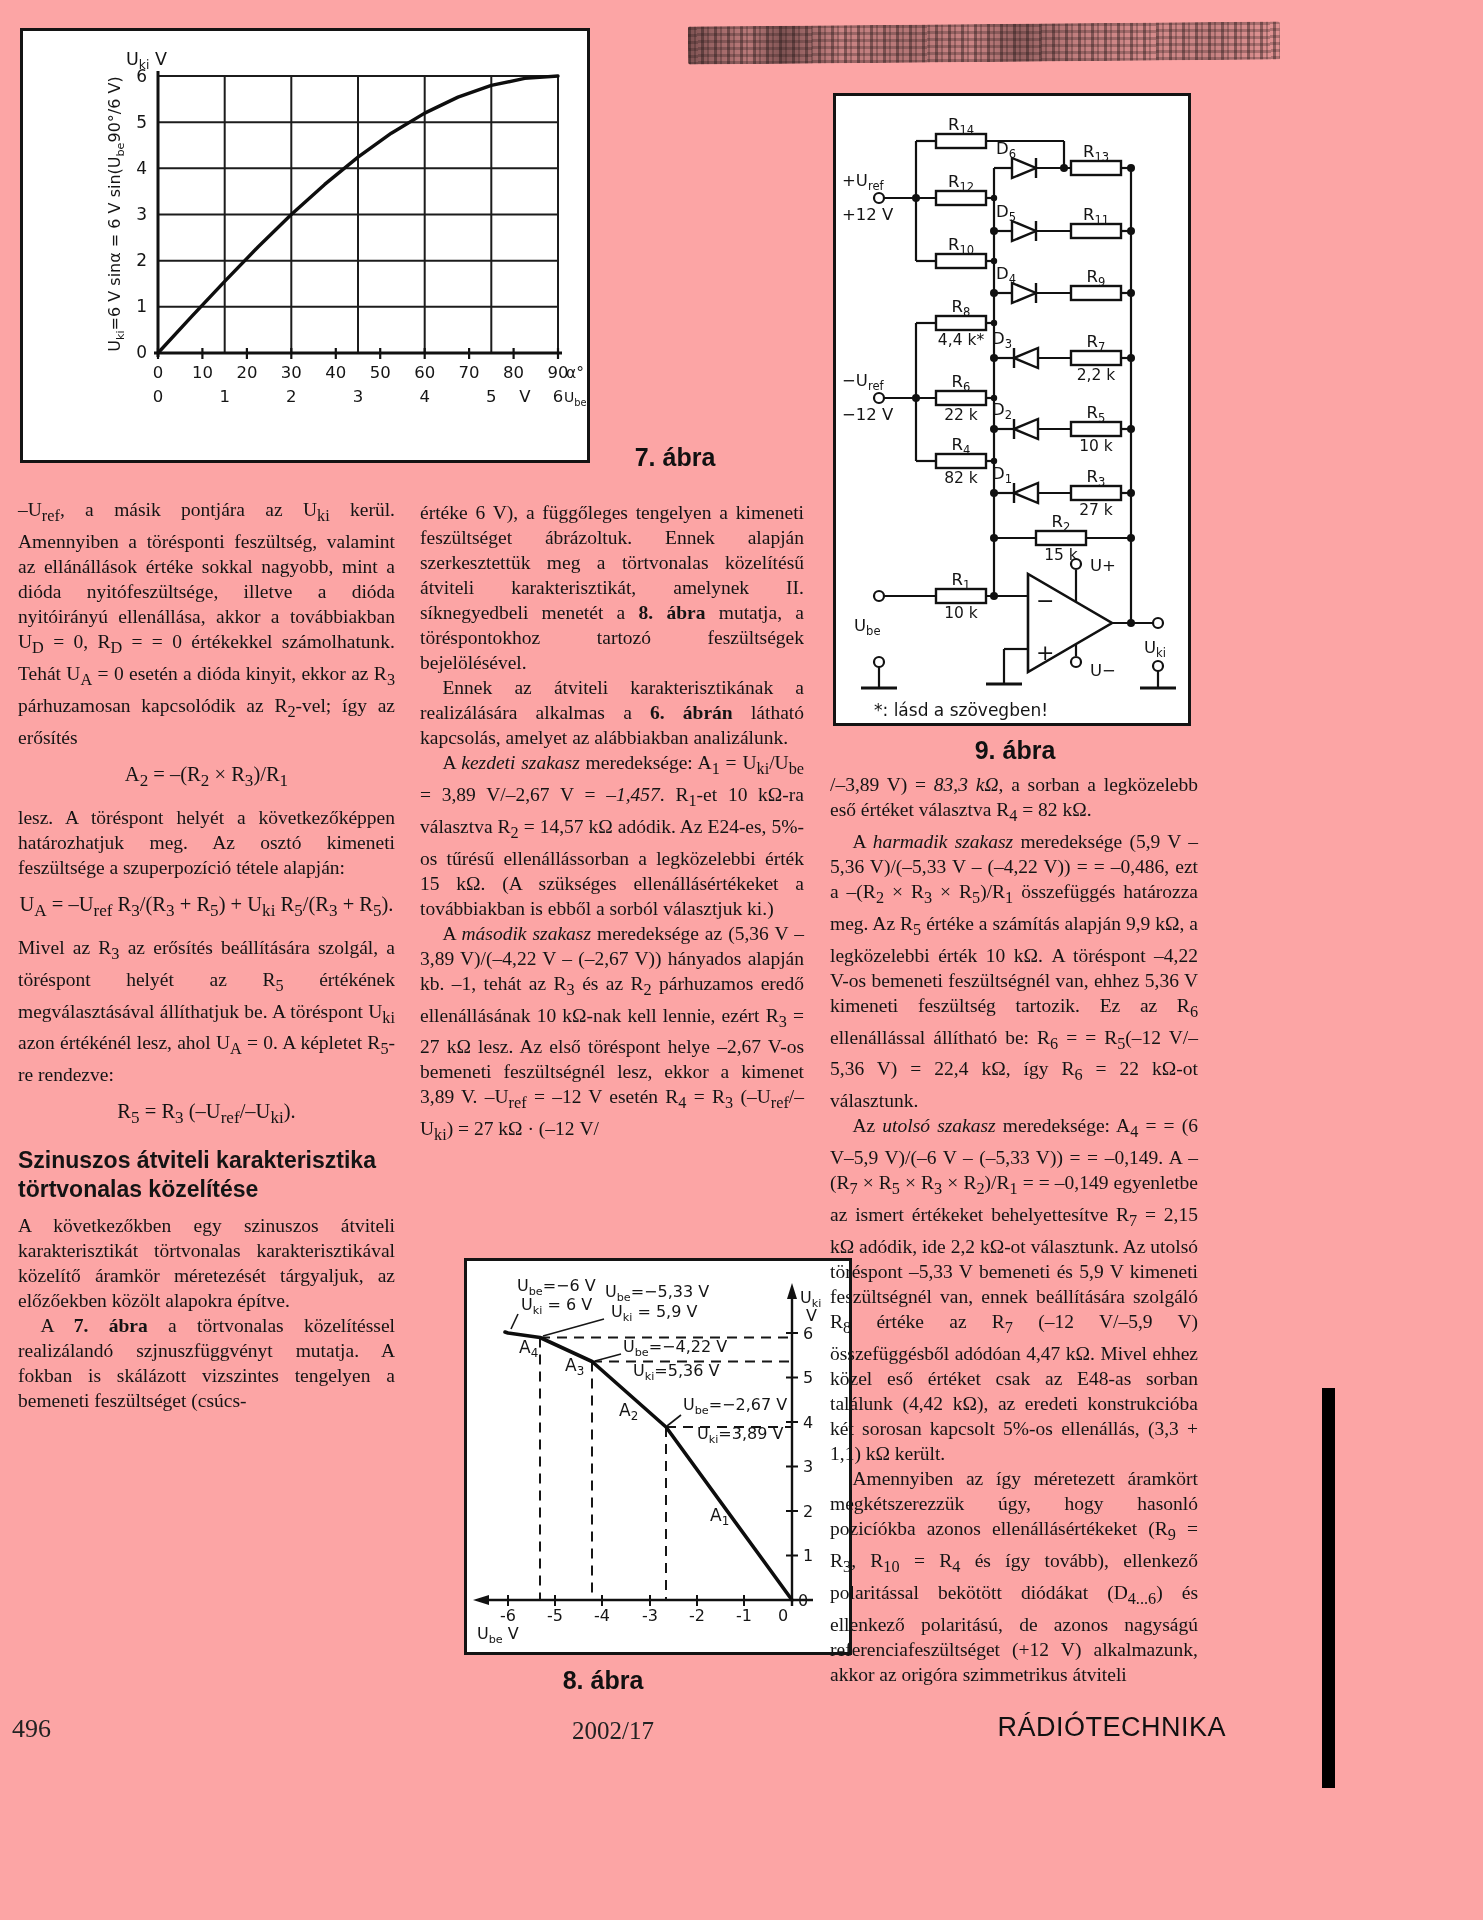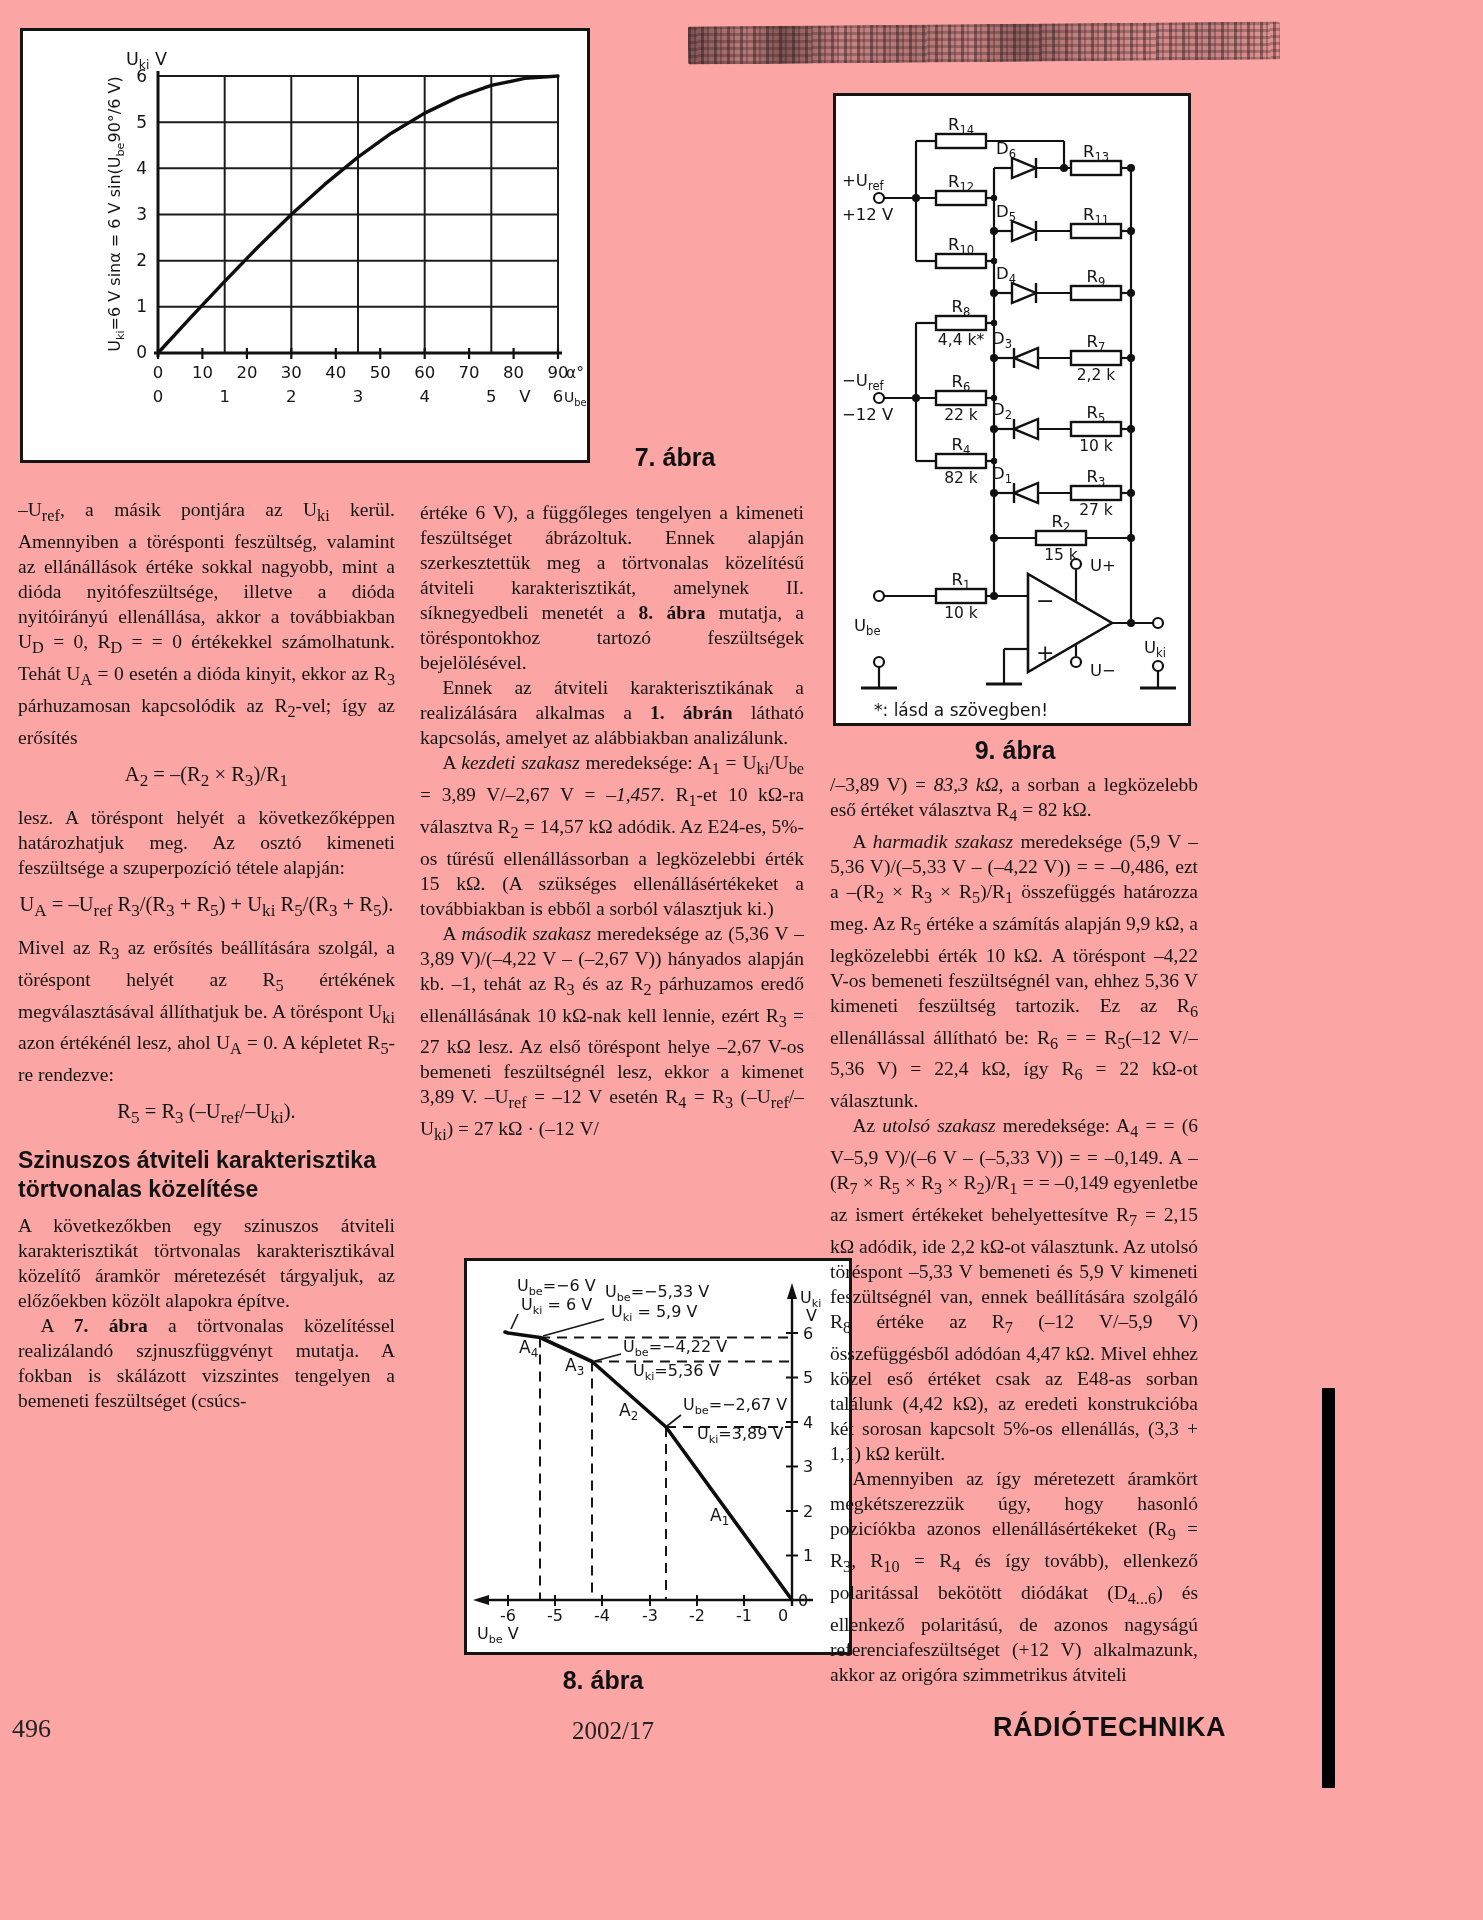--- a/index.html
+++ b/index.html
@@ -10,21 +10,21 @@
   .body-col p{margin:0;}
   .body-col p.indent{text-indent:1.15em;}
   .body-col p.formula{text-align:center;text-indent:0;margin:12px 0;font-size:20.5px;}
   h2.section{font-family:"Liberation Sans",sans-serif;font-weight:bold;font-size:23px;
              line-height:29px;margin:16px 0 9px 0;text-align:left;}
   .caption{position:absolute;font-family:"Liberation Sans",sans-serif;font-weight:bold;
            font-size:25px;text-align:center;color:#111;}
   svg{display:block;}
   svg text{font-family:"DejaVu Sans",sans-serif;fill:#151515;}
   .footer-num{position:absolute;font-size:26px;color:#222;}
-  .brand{position:absolute;font-family:"Liberation Sans",sans-serif;font-weight:bold;
+  .brand{position:absolute;font-family:"Liberation Sans",sans-serif;font-weight:normal;
          font-size:27px;text-align:right;letter-spacing:.5px;color:#111;}
   .noise{position:absolute;transform:rotate(-.5deg);opacity:.85;border-radius:2px;
     background:
       linear-gradient(90deg, rgba(0,0,0,.55) 0%, rgba(0,0,0,.25) 10%, rgba(0,0,0,.55) 16%,
         rgba(0,0,0,.18) 26%, rgba(0,0,0,.30) 38%, rgba(0,0,0,.18) 48%, rgba(0,0,0,.45) 56%,
         rgba(0,0,0,.22) 66%, rgba(0,0,0,.12) 78%, rgba(0,0,0,.20) 88%, rgba(0,0,0,.06) 100%),
       repeating-linear-gradient(90deg, rgba(0,0,0,.45) 0 3px, rgba(0,0,0,.05) 3px 6px,
         rgba(0,0,0,.30) 6px 8px, rgba(0,0,0,.02) 8px 13px),
       repeating-linear-gradient(0deg, rgba(0,0,0,.30) 0 3px, rgba(0,0,0,.04) 3px 7px);}
   .blackbar{position:absolute;background:#000;}
@@ -385,21 +385,21 @@
     <p class="formula">U<sub>A</sub> = –U<sub>ref</sub> R<sub>3</sub>/(R<sub>3</sub> + R<sub>5</sub>) + U<sub>ki</sub> R<sub>5</sub>/(R<sub>3</sub> + R<sub>5</sub>).</p>
     <p>Mivel az R<sub>3</sub> az erősítés beállítására szolgál, a töréspont helyét az R<sub>5</sub> értékének megválasztásával állíthatjuk be. A töréspont U<sub>ki</sub> azon értékénél lesz, ahol U<sub>A</sub> = 0. A képletet R<sub>5</sub>-re rendezve:</p>
     <p class="formula">R<sub>5</sub> = R<sub>3</sub> (–U<sub>ref</sub>/–U<sub>ki</sub>).</p>
     <h2 class="section">Szinuszos átviteli karakterisztika törtvonalas közelítése</h2>
     <p>A következőkben egy szinuszos átviteli karakterisztikát törtvonalas karakterisztikával közelítő áramkör méretezését tárgyaljuk, az előzőekben közölt alapokra építve.</p>
     <p class="indent">A <b>7. ábra</b> a törtvonalas közelítéssel realizálandó szjnuszfüggvényt mutatja. A fokban is skálázott vizszintes tengelyen a bemeneti feszültséget (csúcs-</p>
   </div>
 
   <div class="body-col" style="left:420px;top:500px;width:384px;">
     <p>értéke 6 V), a függőleges tengelyen a kimeneti feszültséget ábrázoltuk. Ennek alapján szerkesztettük meg a törtvonalas közelítésű átviteli karakterisztikát, amelynek II. síknegyedbeli menetét a <b>8. ábra</b> mutatja, a töréspontokhoz tartozó feszültségek bejelölésével.</p>
-    <p class="indent">Ennek az átviteli karakterisztikának a realizálására alkalmas a <b>1. ábrán</b> látható kapcsolás, amelyet az alábbiakban analizálunk.</p>
+    <p class="indent">Ennek az átviteli karakterisztikának a realizálására alkalmas a <b>6. ábrán</b> látható kapcsolás, amelyet az alábbiakban analizálunk.</p>
     <p class="indent">A <i>kezdeti szakasz</i> meredeksége: A<sub>1</sub> = U<sub>ki</sub>/U<sub>be</sub> = 3,89 V/–2,67 V = <i>–1,457</i>. R<sub>1</sub>-et 10 kΩ-ra választva R<sub>2</sub> = 14,57 kΩ adódik. Az E24-es, 5%-os tűrésű ellenállássorban a legközelebbi érték 15 kΩ. (A szükséges ellenállásértékeket a továbbiakban is ebből a sorból választjuk ki.)</p>
     <p class="indent">A <i>második szakasz</i> meredeksége az (5,36 V – 3,89 V)/(–4,22 V – (–2,67 V)) hányados alapján kb. –1, tehát az R<sub>3</sub> és az R<sub>2</sub> párhuzamos eredő ellenállásának 10 kΩ-nak kell lennie, ezért R<sub>3</sub> = 27 kΩ lesz. Az első töréspont helye –2,67 V-os bemeneti feszültségnél lesz, ekkor a kimenet 3,89 V. –U<sub>ref</sub> = –12 V esetén R<sub>4</sub> = R<sub>3</sub> (–U<sub>ref</sub>/–U<sub>ki</sub>) = 27 kΩ · (–12 V/</p>
   </div>
 
   <div class="body-col" style="left:830px;top:772px;width:368px;">
     <p>/–3,89 V) = <i>83,3 kΩ</i>, a sorban a legközelebb eső értéket választva R<sub>4</sub> = 82 kΩ.</p>
     <p class="indent">A <i>harmadik szakasz</i> meredeksége (5,9 V – 5,36 V)/(–5,33 V – (–4,22 V)) = = –0,486, ezt a –(R<sub>2</sub> × R<sub>3</sub> × R<sub>5</sub>)/R<sub>1</sub> összefüggés határozza meg. Az R<sub>5</sub> értéke a számítás alapján 9,9 kΩ, a legközelebbi érték 10 kΩ. A töréspont –4,22 V-os bemeneti feszültségnél van, ehhez 5,36 V kimeneti feszültség tartozik. Ez az R<sub>6</sub> ellenállással állítható be: R<sub>6</sub> = = R<sub>5</sub>(–12 V/–5,36 V) = 22,4 kΩ, így R<sub>6</sub> = 22 kΩ-ot választunk.</p>
     <p class="indent">Az <i>utolsó szakasz</i> meredeksége: A<sub>4</sub> = = (6 V–5,9 V)/(–6 V – (–5,33 V)) = = –0,149. A –(R<sub>7</sub> × R<sub>5</sub> × R<sub>3</sub> × R<sub>2</sub>)/R<sub>1</sub> = = –0,149 egyenletbe az ismert értékeket behelyettesítve R<sub>7</sub> = 2,15 kΩ adódik, ide 2,2 kΩ-ot választunk. Az utolsó töréspont –5,33 V bemeneti és 5,9 V kimeneti feszültségnél van, ennek beállítására szolgáló R<sub>8</sub> értéke az R<sub>7</sub> (–12 V/–5,9 V) összefüggésből adódóan 4,47 kΩ. Mivel ehhez közel eső értéket csak az E48-as sorban találunk (4,42 kΩ), az eredeti konstrukcióba két sorosan kapcsolt 5%-os ellenállás, (3,3 + 1,1) kΩ került.</p>
     <p class="indent">Amennyiben az így méretezett áramkört megkétszerezzük úgy, hogy hasonló pozicíókba azonos ellenállásértékeket (R<sub>9</sub> = R<sub>3</sub>, R<sub>10</sub> = R<sub>4</sub> és így tovább), ellenkező polaritással bekötött diódákat (D<sub>4...6</sub>) és ellenkező polaritású, de azonos nagyságú referenciafeszültséget (+12 V) alkalmazunk, akkor az origóra szimmetrikus átviteli</p>
   </div>

